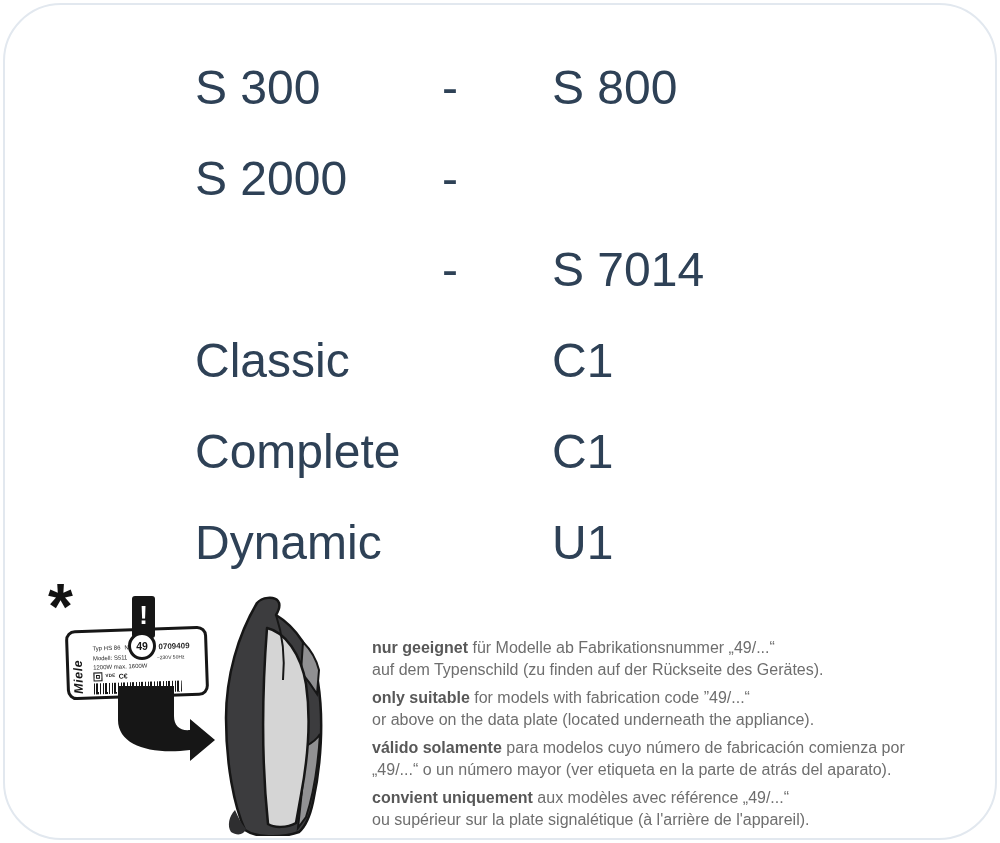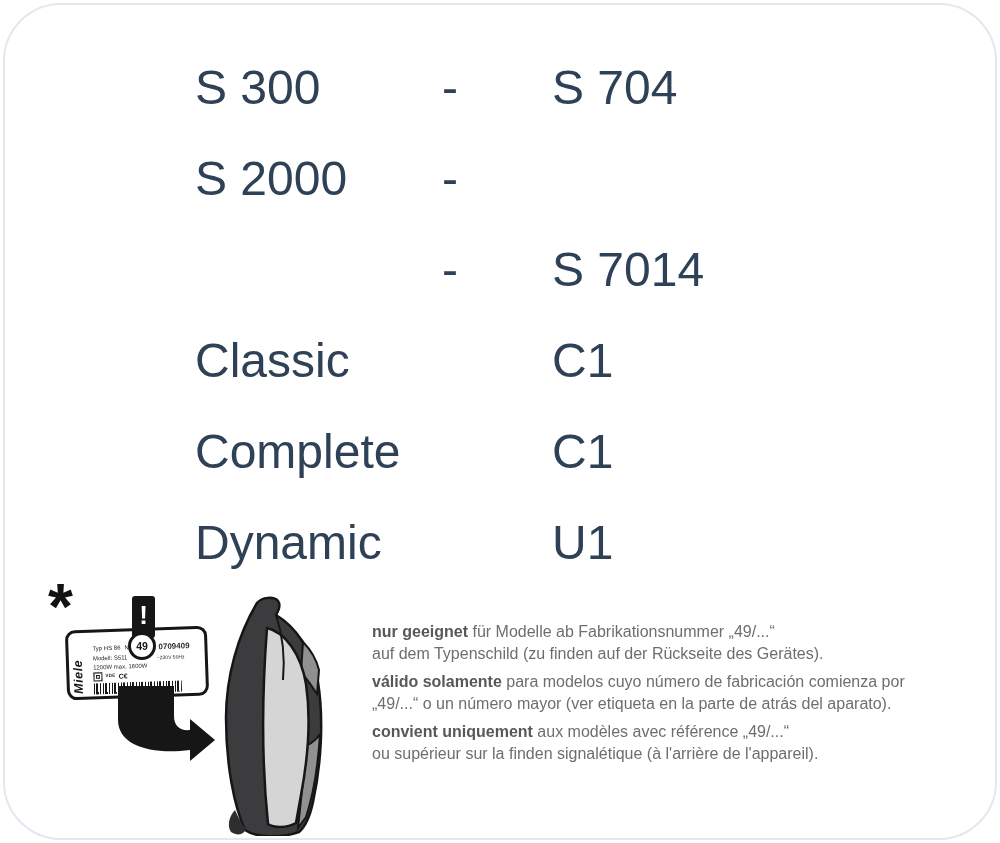--- a/index.html
+++ b/index.html
@@ -35,35 +35,35 @@
          background:repeating-linear-gradient(90deg,#161616 0 1px,#fff 1px 2px,#161616 2px 4.5px,#fff 4.5px 6px,#161616 6px 7px,#fff 7px 9px);}
   .alert-tag{position:absolute;left:132px;top:596px;width:23px;height:42px;background:#161616;
          border-radius:3px;color:#fff;font-size:26px;font-weight:700;text-align:center;line-height:38px;}
   .code-circle{position:absolute;left:128px;top:632px;width:22px;height:22px;border-radius:50%;
          background:#fff;border:3.5px solid #161616;font-size:10.5px;font-weight:700;color:#161616;
          display:flex;align-items:center;justify-content:center;}
   .arrow-svg{position:absolute;left:108px;top:684px;}
   .vacuum-svg{position:absolute;left:213px;top:596px;}
 
   
-  .notes{position:absolute;left:372px;top:621px;width:600px;font-size:16px;
+  .notes{position:absolute;left:372px;top:637px;width:600px;font-size:16px;
          line-height:22px;color:#6e6e6e;}
   .notes p{margin:0 0 6px 0;}
   .notes b{color:#585858;font-weight:700;}
 </style>
 </head>
 <body>
 
 <div class="card-border"></div>
 
 <div class="models">
   <div class="model-row">
     <span class="c-left">S 300</span>
     <span class="c-dash">-</span>
-    <span class="c-right">S 704</span>
+    <span class="c-right">S 800</span>
   </div>
   <div class="model-row">
     <span class="c-left">S 2000</span>
     <span class="c-dash">-</span>
   </div>
   <div class="model-row">
     <span class="c-dash">-</span>
     <span class="c-right">S 7014</span>
   </div>
   <div class="model-row">
@@ -109,17 +109,19 @@
   <path d="M22,214 C16,220 14,230 18,236 C24,240 31,239 33,233 C28,227 25,221 22,214 Z" fill="#2e2e30"></path>
   <path d="M90,46 C97,53 103,62 106,74 L104,98 C99,90 93,82 88,76 Z" fill="#909092" stroke="#161616" stroke-width="2"></path>
   <path d="M93,150 C99,147 104,143 107,138 C105,170 100,200 93,221 L85,232 C88,204 91,177 93,150 Z" fill="#919193" stroke="#161616" stroke-width="2"></path>
   <path d="M54,32 C72,36 88,58 93,88 C98,122 95,162 88,199 L83,227 C74,232 61,232 55,228 C50,180 48,110 54,32 Z" fill="#d5d5d5" stroke="#161616" stroke-width="2.5" stroke-linejoin="round"></path>
   <path d="M63,19 C70,40 72,62 70,84" fill="none" stroke="#161616" stroke-width="2"></path>
 </svg>
 
 <div class="notes">
   <p><b>nur geeignet</b><span> für Modelle ab Fabrikationsnummer „49/...“</span><br>
      <span>auf dem Typenschild (zu finden auf der Rückseite des Gerätes).</span></p>
+  <p><b>only suitable</b><span> for models with fabrication code ”49/...“</span><br>
+     <span>or above on the data plate (located underneath the appliance).</span></p>
   <p><b>válido solamente</b><span> para modelos cuyo número de fabricación comienza por</span><br>
      <span>„49/...“ o un número mayor (ver etiqueta en la parte de atrás del aparato).</span></p>
   <p><b>convient uniquement</b><span> aux modèles avec référence „49/...“</span><br>
-     <span>ou supérieur sur la finden signalétique (à l'arrière de l'appareil).</span></p>
+     <span>ou supérieur sur la plate signalétique (à l'arrière de l'appareil).</span></p>
 </div>
 
 </body></html>

